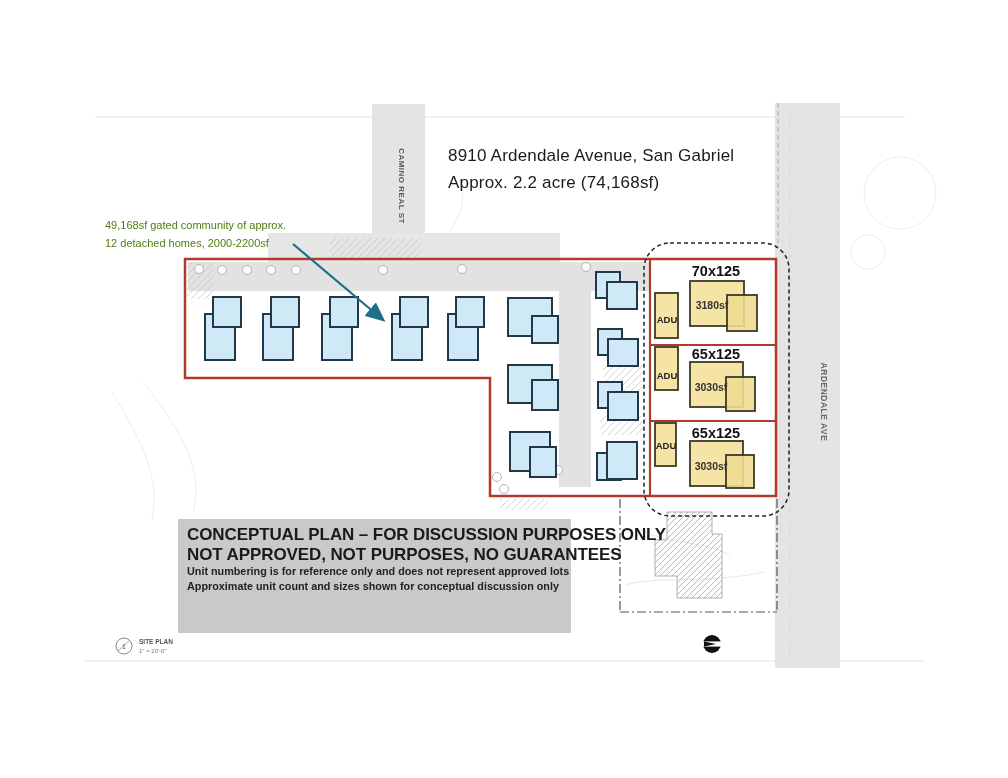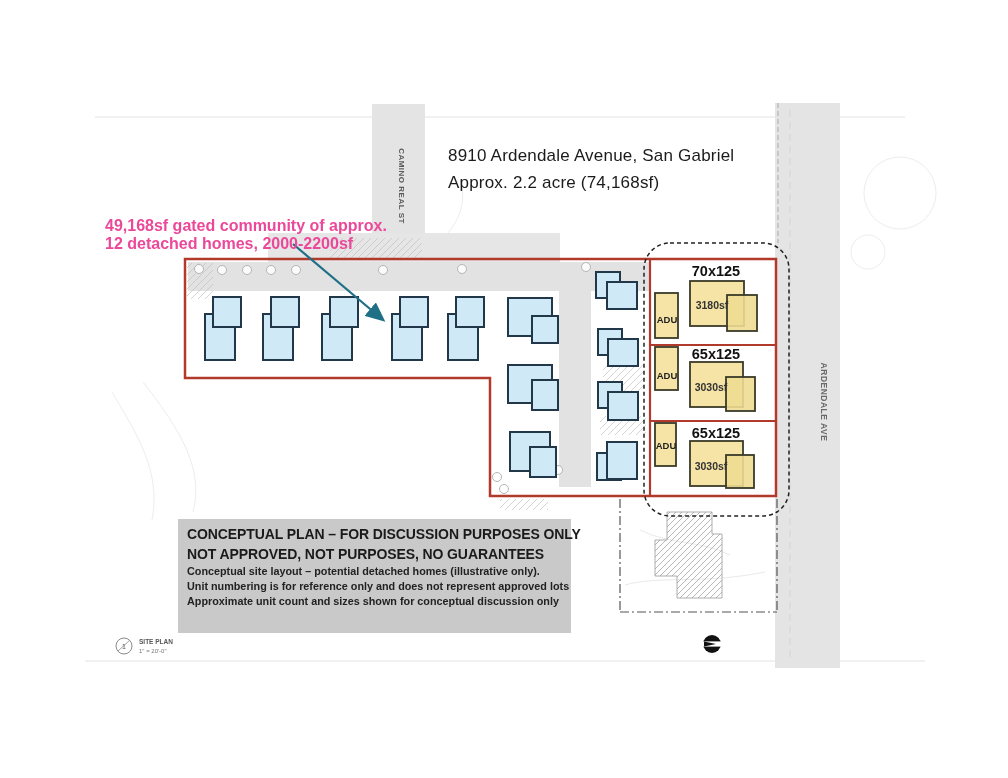--- a/index.html
+++ b/index.html
@@ -1,25 +1,25 @@
 <!DOCTYPE html>
 <html><head>
 <meta charset="utf-8">
 <style>
   html,body{margin:0;padding:0;background:#fff;}
   .page{position:relative;width:1008px;height:778px;background:#ffffff;
         font-family:"Liberation Sans",sans-serif;overflow:hidden;}
   .abs{position:absolute;}
   .title-block{left:448px;top:134px;font-size:17px;line-height:27px;color:#1b1b1b;letter-spacing:.2px;margin-top:8px;}
-  .note{font-size:16px;line-height:17.5px;font-weight:700;color:#ec4899;}
+  .note{font-size:11px;line-height:17.5px;font-weight:400;color:#4d7c0f;}
   .note-gated{left:105px;top:217px;}
   .note-lots{left:572px;top:219px;}
   .disclaimer{left:178px;top:519px;width:393px;height:114px;background:#c9c9c9;
               box-sizing:border-box;padding:6px 9px 0 9px;color:#1a1a1a;}
-  .disclaimer .b{font-size:14px;line-height:19.5px;font-weight:700;white-space:nowrap;letter-spacing:-0.1px;}
+  .disclaimer .b{font-size:17px;line-height:19.5px;font-weight:700;white-space:nowrap;letter-spacing:-0.1px;}
   .disclaimer .s{font-size:10.8px;line-height:15px;font-weight:600;white-space:nowrap;color:#222;}
   .disclaimer .s:first-of-type{margin-top:3px;}
   svg text{font-family:"Liberation Sans",sans-serif;}
 </style>
 </head>
 <body>
 
 <div class="page">
 
   <svg class="abs" style="left:0;top:0" width="1008" height="778" viewBox="0 0 1008 778">
@@ -204,18 +204,17 @@
 
   <div class="abs note note-gated">
     <div>49,168sf  gated community of approx.</div>
     <div>12 detached homes, 2000-2200sf</div>
   </div>
 
 
   <div class="abs disclaimer">
     <div class="b">CONCEPTUAL PLAN – FOR DISCUSSION PURPOSES ONLY</div>
     <div class="b">NOT APPROVED, NOT PURPOSES, NO GUARANTEES</div>
-    <div class="s">Conceptual site layout – potential detached homes (illustrative only).</div>
     <div class="s">Unit numbering is for reference only and does not represent approved lots</div>
     <div class="s">Approximate unit count and sizes shown for conceptual discussion only</div>
   </div>
 
 </div>
 
 </body></html>

